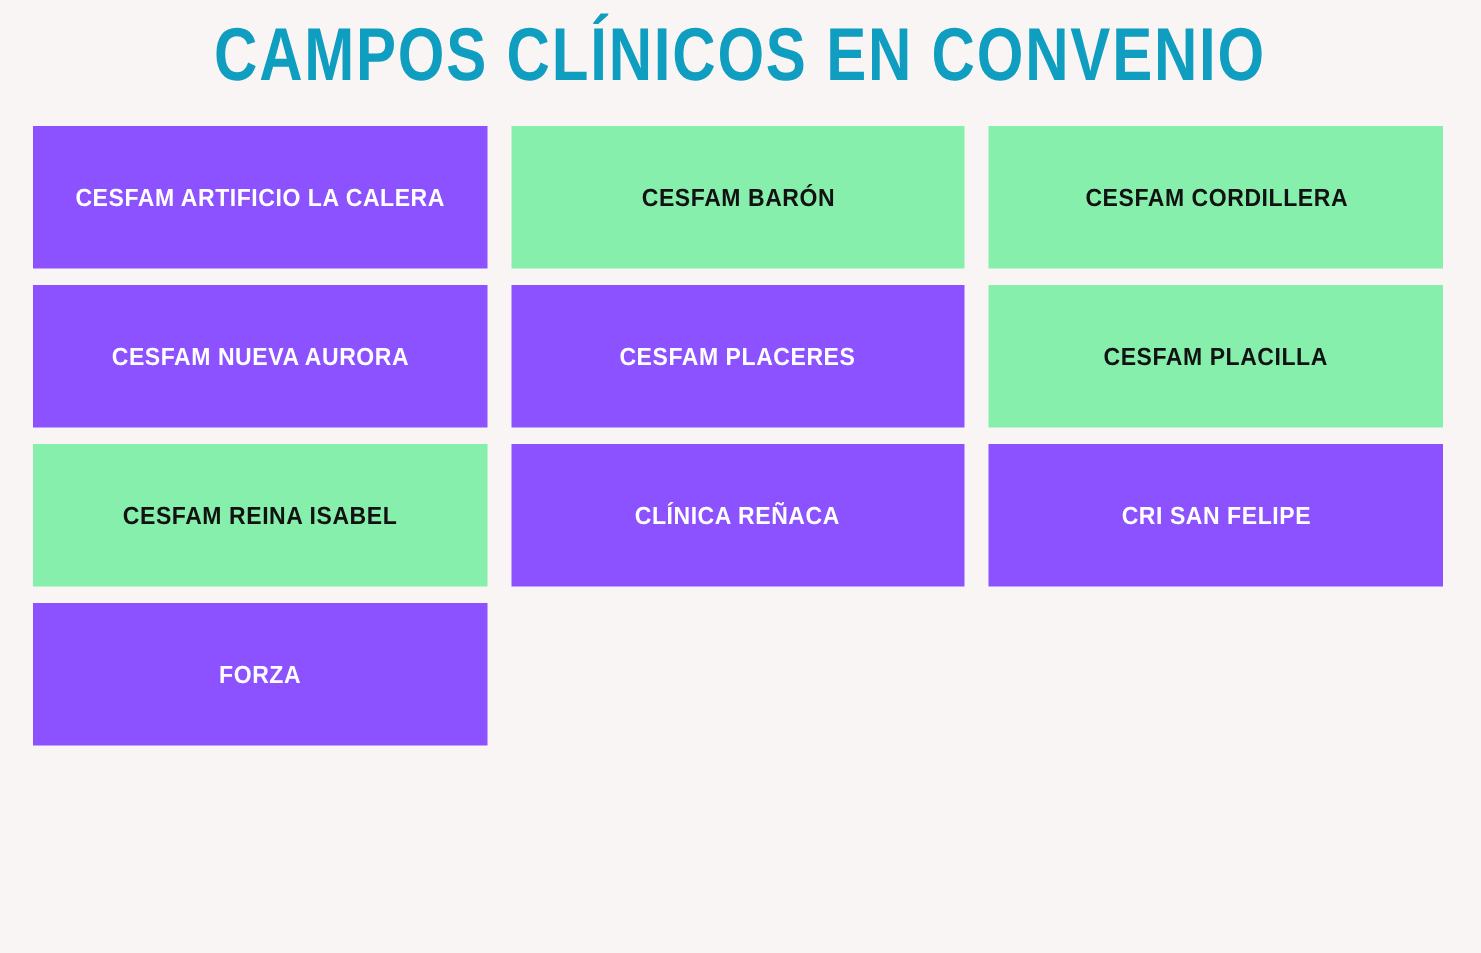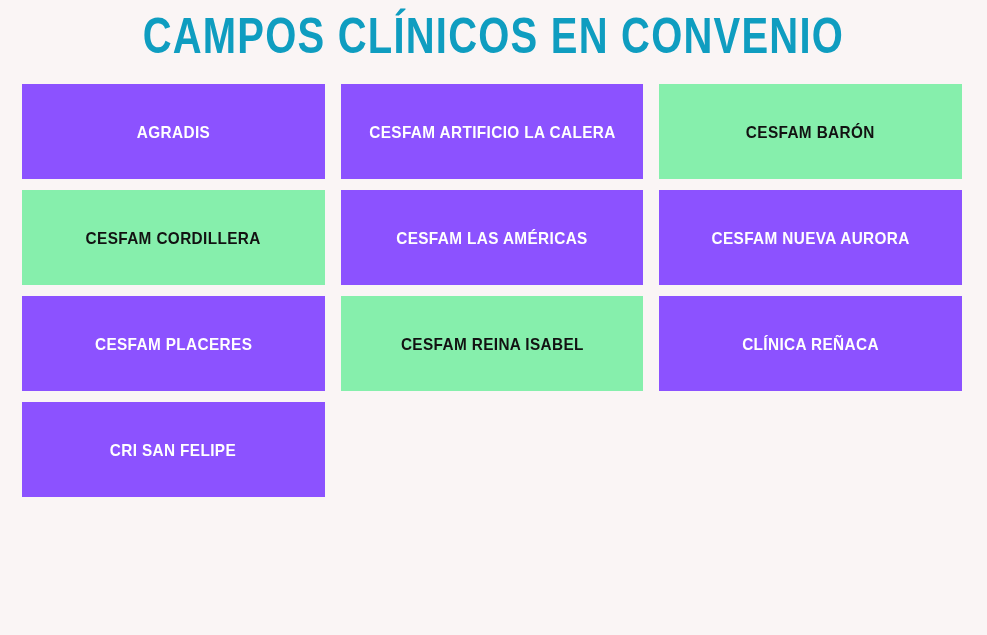--- a/index.html
+++ b/index.html
@@ -94,44 +94,44 @@
 <body>
 
 <div id="page">
 
   <div class="title-wrap">
     <h1 class="page-title">CAMPOS CLÍNICOS EN CONVENIO</h1>
   </div>
 
   <div class="cards-grid">
       <div class="card purple">
-        <span class="card-label">AGRADIS</span>
-      </div>
-      <div class="card purple">
         <span class="card-label">CESFAM ARTIFICIO LA CALERA</span>
       </div>
       <div class="card lightblue">
         <span class="card-label">CESFAM BARÓN</span>
       </div>
       <div class="card lightblue">
         <span class="card-label">CESFAM CORDILLERA</span>
       </div>
       <div class="card purple">
-        <span class="card-label">CESFAM LAS AMÉRICAS</span>
-      </div>
-      <div class="card purple">
         <span class="card-label">CESFAM NUEVA AURORA</span>
       </div>
       <div class="card purple">
         <span class="card-label">CESFAM PLACERES</span>
+      </div>
+      <div class="card lightblue">
+        <span class="card-label">CESFAM PLACILLA</span>
       </div>
       <div class="card lightblue">
         <span class="card-label">CESFAM REINA ISABEL</span>
       </div>
       <div class="card purple">
         <span class="card-label">CLÍNICA REÑACA</span>
       </div>
       <div class="card purple">
         <span class="card-label">CRI SAN FELIPE</span>
       </div>
+      <div class="card purple">
+        <span class="card-label">FORZA</span>
+      </div>
     </div>
 
 </div>
 
 </body></html>

